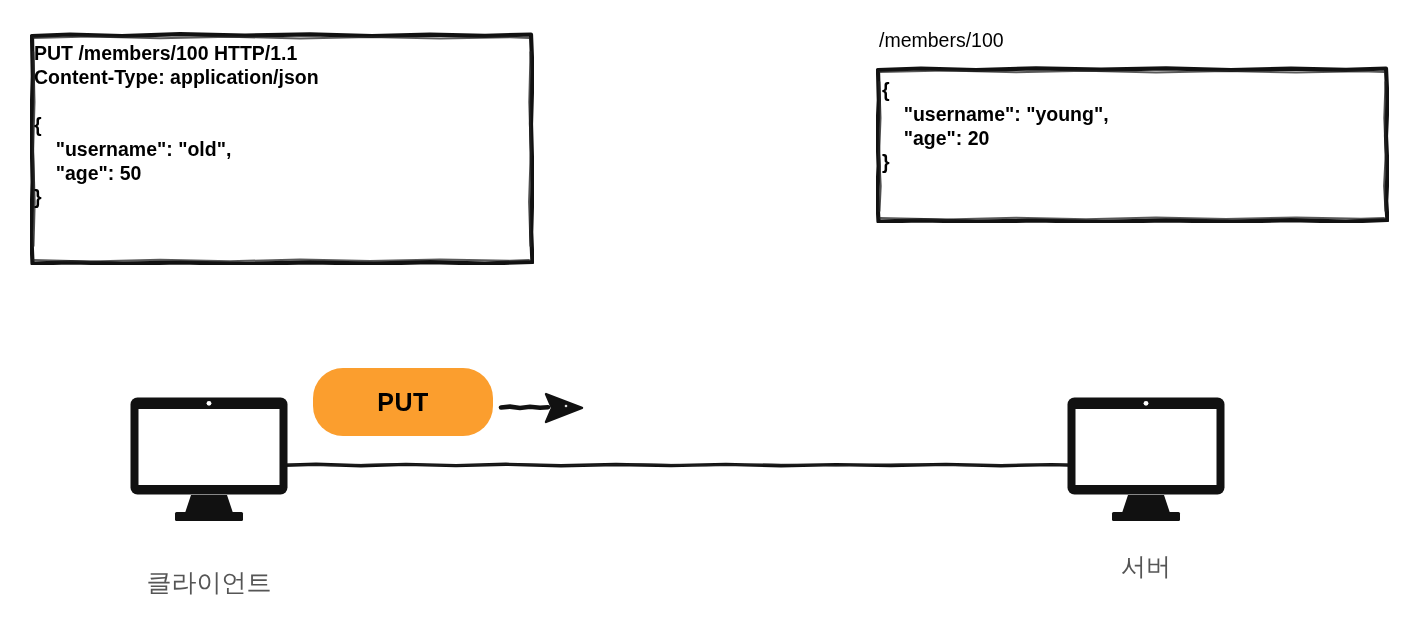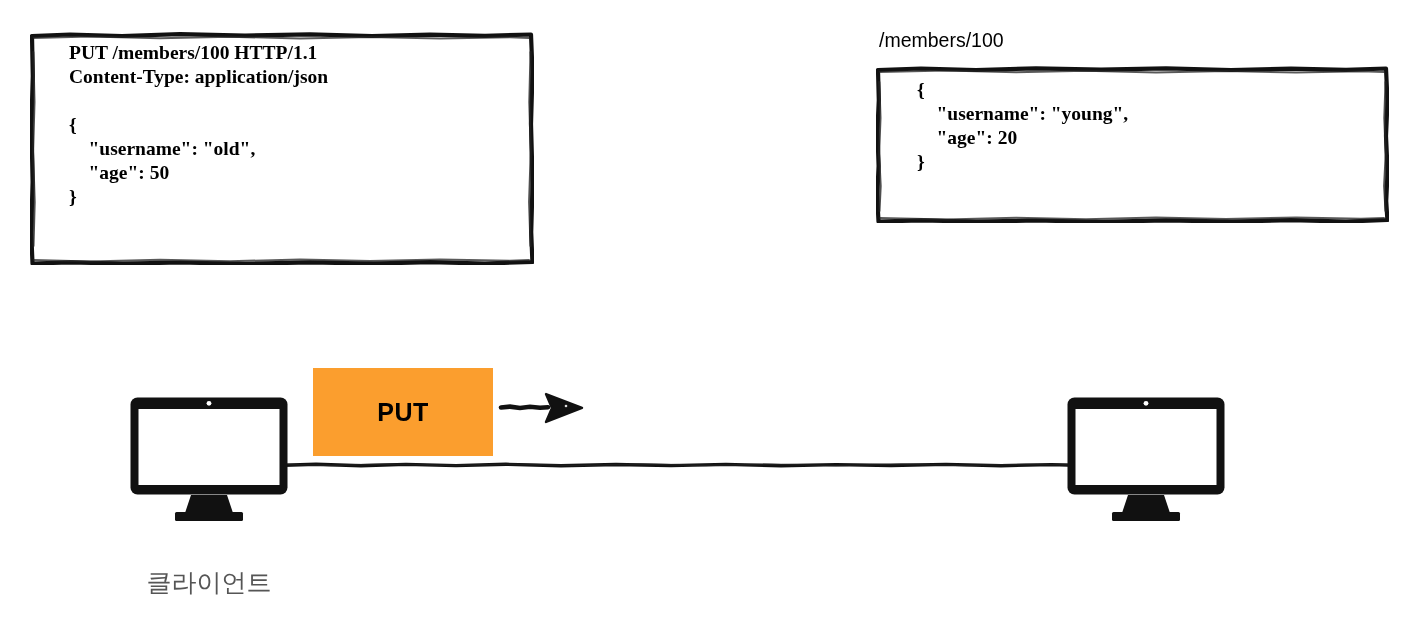--- a/index.html
+++ b/index.html
@@ -29,26 +29,25 @@
   .code-box .sketch-border {
     position: absolute;
     inset: 0;
     pointer-events: none;
   }
   .code-text {
     position: absolute;
     left: 0;
     top: 0;
     color: #000000;
-    font-family: Liberation Serif, serif;
+    font-family: Liberation Sans, sans-serif;
     font-weight: bold;
     font-size: 19.5px;
     line-height: 24px;
     white-space: pre;
-    padding-left: 35px;
   }
 
   
   #request-box {
     left: 30px;
     top: 32px;
     width: 504px;
     height: 233px;
   }
   #request-box .code-text {
@@ -88,25 +87,26 @@
     width: 800px;
     height: 24px;
   }
 
   
   #put-badge {
     position: absolute;
     left: 313px;
     top: 368px;
     width: 180px;
-    height: 88px;
+    height: 68px;
     background: #FB9E2E;
     display: flex;
     align-items: center;
     justify-content: center;
+    border-radius: 30px;
   }
   #put-badge-label {
     color: #000000;
     font-family: "Liberation Sans", sans-serif;
     font-weight: bold;
     font-size: 25px;
     letter-spacing: 0.5px;
   }
 
   
@@ -219,14 +219,15 @@
   </svg>
   <div class="node-label" id="client-label">클라이언트</div>
 
   <svg class="monitor" id="server-monitor" viewBox="0 0 160 126">
     <rect x="1.5" y="1.5" width="157" height="97" rx="7" ry="7" fill="#111111"></rect>
     <rect x="9.5" y="13" width="141" height="76" fill="#ffffff"></rect>
     <circle cx="80" cy="7.3" r="2.4" fill="#ffffff"></circle>
     <path d="M62,99 L98,99 L104,117 L56,117 Z" fill="#111111"></path>
     <rect x="46" y="116" width="68" height="9" rx="1.5" ry="1.5" fill="#111111"></rect>
   </svg>
+  <div class="node-label" id="server-label">서버</div>
 
 </div>
 
 </body></html>

